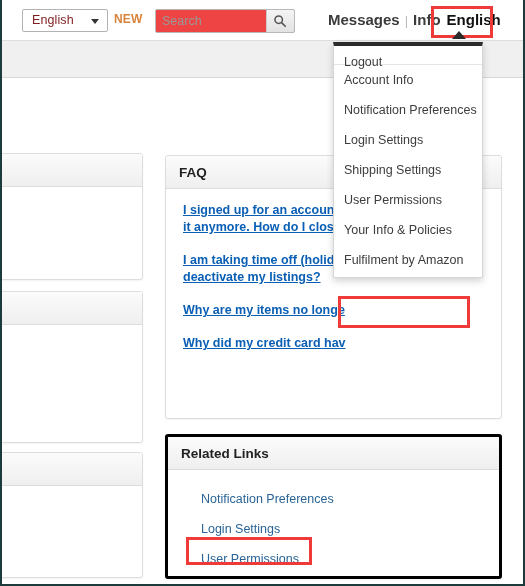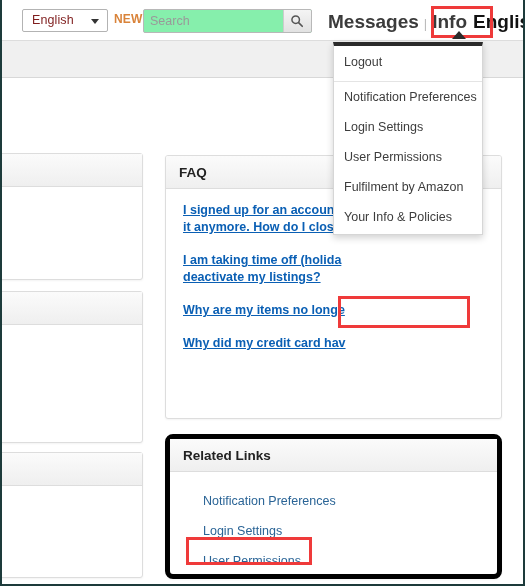--- a/index.html
+++ b/index.html
@@ -70,27 +70,27 @@
     left: 112px; top: 12px;
     font-size: 12px;
     font-weight: bold;
     color: #d9833a;
     letter-spacing: 0.2px;
     text-align: right;
   }
 
   .search-wrap {
     position: absolute;
-    left: 141px; top: 9px;
-    width: 169px;
+    left: 153px; top: 9px;
+    width: 140px;
     height: 24px;
     border: 1px solid #b8b8b8;
     border-radius: 2px;
     box-sizing: border-box;
-    background: #86efac;
+    background: #ef4444;
     overflow: hidden;
   }
   .search-wrap input {
     position: absolute;
     left: 0; top: 0;
     width: 139px;
     height: 22px;
     border: none;
     outline: none;
     padding: 0 6px;
@@ -114,21 +114,21 @@
   .search-btn svg { position: absolute; left: 6px; top: 4px; }
 
   .nav-links {
     position: absolute;
     left: 326px; top: 11px;
     height: 22px;
     white-space: nowrap;
   }
   .nav-link {
     display: inline-block;
-    font-size: 19px;
+    font-size: 15px;
     font-weight: bold;
     color: #3b3b3b;
     text-decoration: none;
     cursor: pointer;
   }
   .nav-sep {
     display: inline-block;
     color: #bbbbbb;
     font-weight: normal;
     margin: 0 5px;
@@ -190,21 +190,21 @@
     padding-left: 10px;
     font-size: 12.5px;
     color: #3d3d3d;
     text-decoration: none;
     white-space: nowrap;
     cursor: pointer;
     box-sizing: border-box;
   }
   .menu-item.logout {
     border-bottom: 1px solid #e4e4e4;
-    height: 36px;
+    height: 19px;
     line-height: 32px;
   }
 
   
   .hl-menu-perm {
     position: absolute;
     left: 336px; top: 296px;
     width: 132px;
     height: 32px;
     border: 3px solid #ef3a3a;
@@ -269,22 +269,22 @@
   }
   .faq-link .l2 { display: block; }
 
   
   #related-panel {
     position: absolute;
     left: 163px; top: 434px;
     width: 337px;
     height: 145px;
     background: #ffffff;
-    border: 5px solid #000000;
-    border-radius: 8px;
+    border: 3px solid #000000;
+    border-radius: 3px;
     box-sizing: border-box;
     box-shadow: 0 1px 2px rgba(0,0,0,0.05);
     z-index: 10;
   }
   #related-panel .rl-list {
     padding: 14px 0 0 33px;
   }
   .rl-link {
     display: block;
     font-size: 12.5px;
@@ -379,21 +379,23 @@
     <div class="rl-list">
       <a class="rl-link">Notification Preferences</a>
       <a class="rl-link">Login Settings</a>
       <a class="rl-link">User Permissions</a>
     </div>
   </div>
   <div class="hl-rl-perm"></div>
 
   <div id="settings-menu">
     <a class="menu-item logout">Logout</a>
+    <a class="menu-item">Account Info</a>
     <a class="menu-item">Notification Preferences</a>
     <a class="menu-item">Login Settings</a>
+    <a class="menu-item">Shipping Settings</a>
     <a class="menu-item">User Permissions</a>
+    <a class="menu-item">Your Info &amp; Policies</a>
     <a class="menu-item">Fulfilment by Amazon</a>
-    <a class="menu-item">Your Info &amp; Policies</a>
   </div>
   <div class="hl-menu-perm"></div>
 
 </div>
 
 </body></html>

